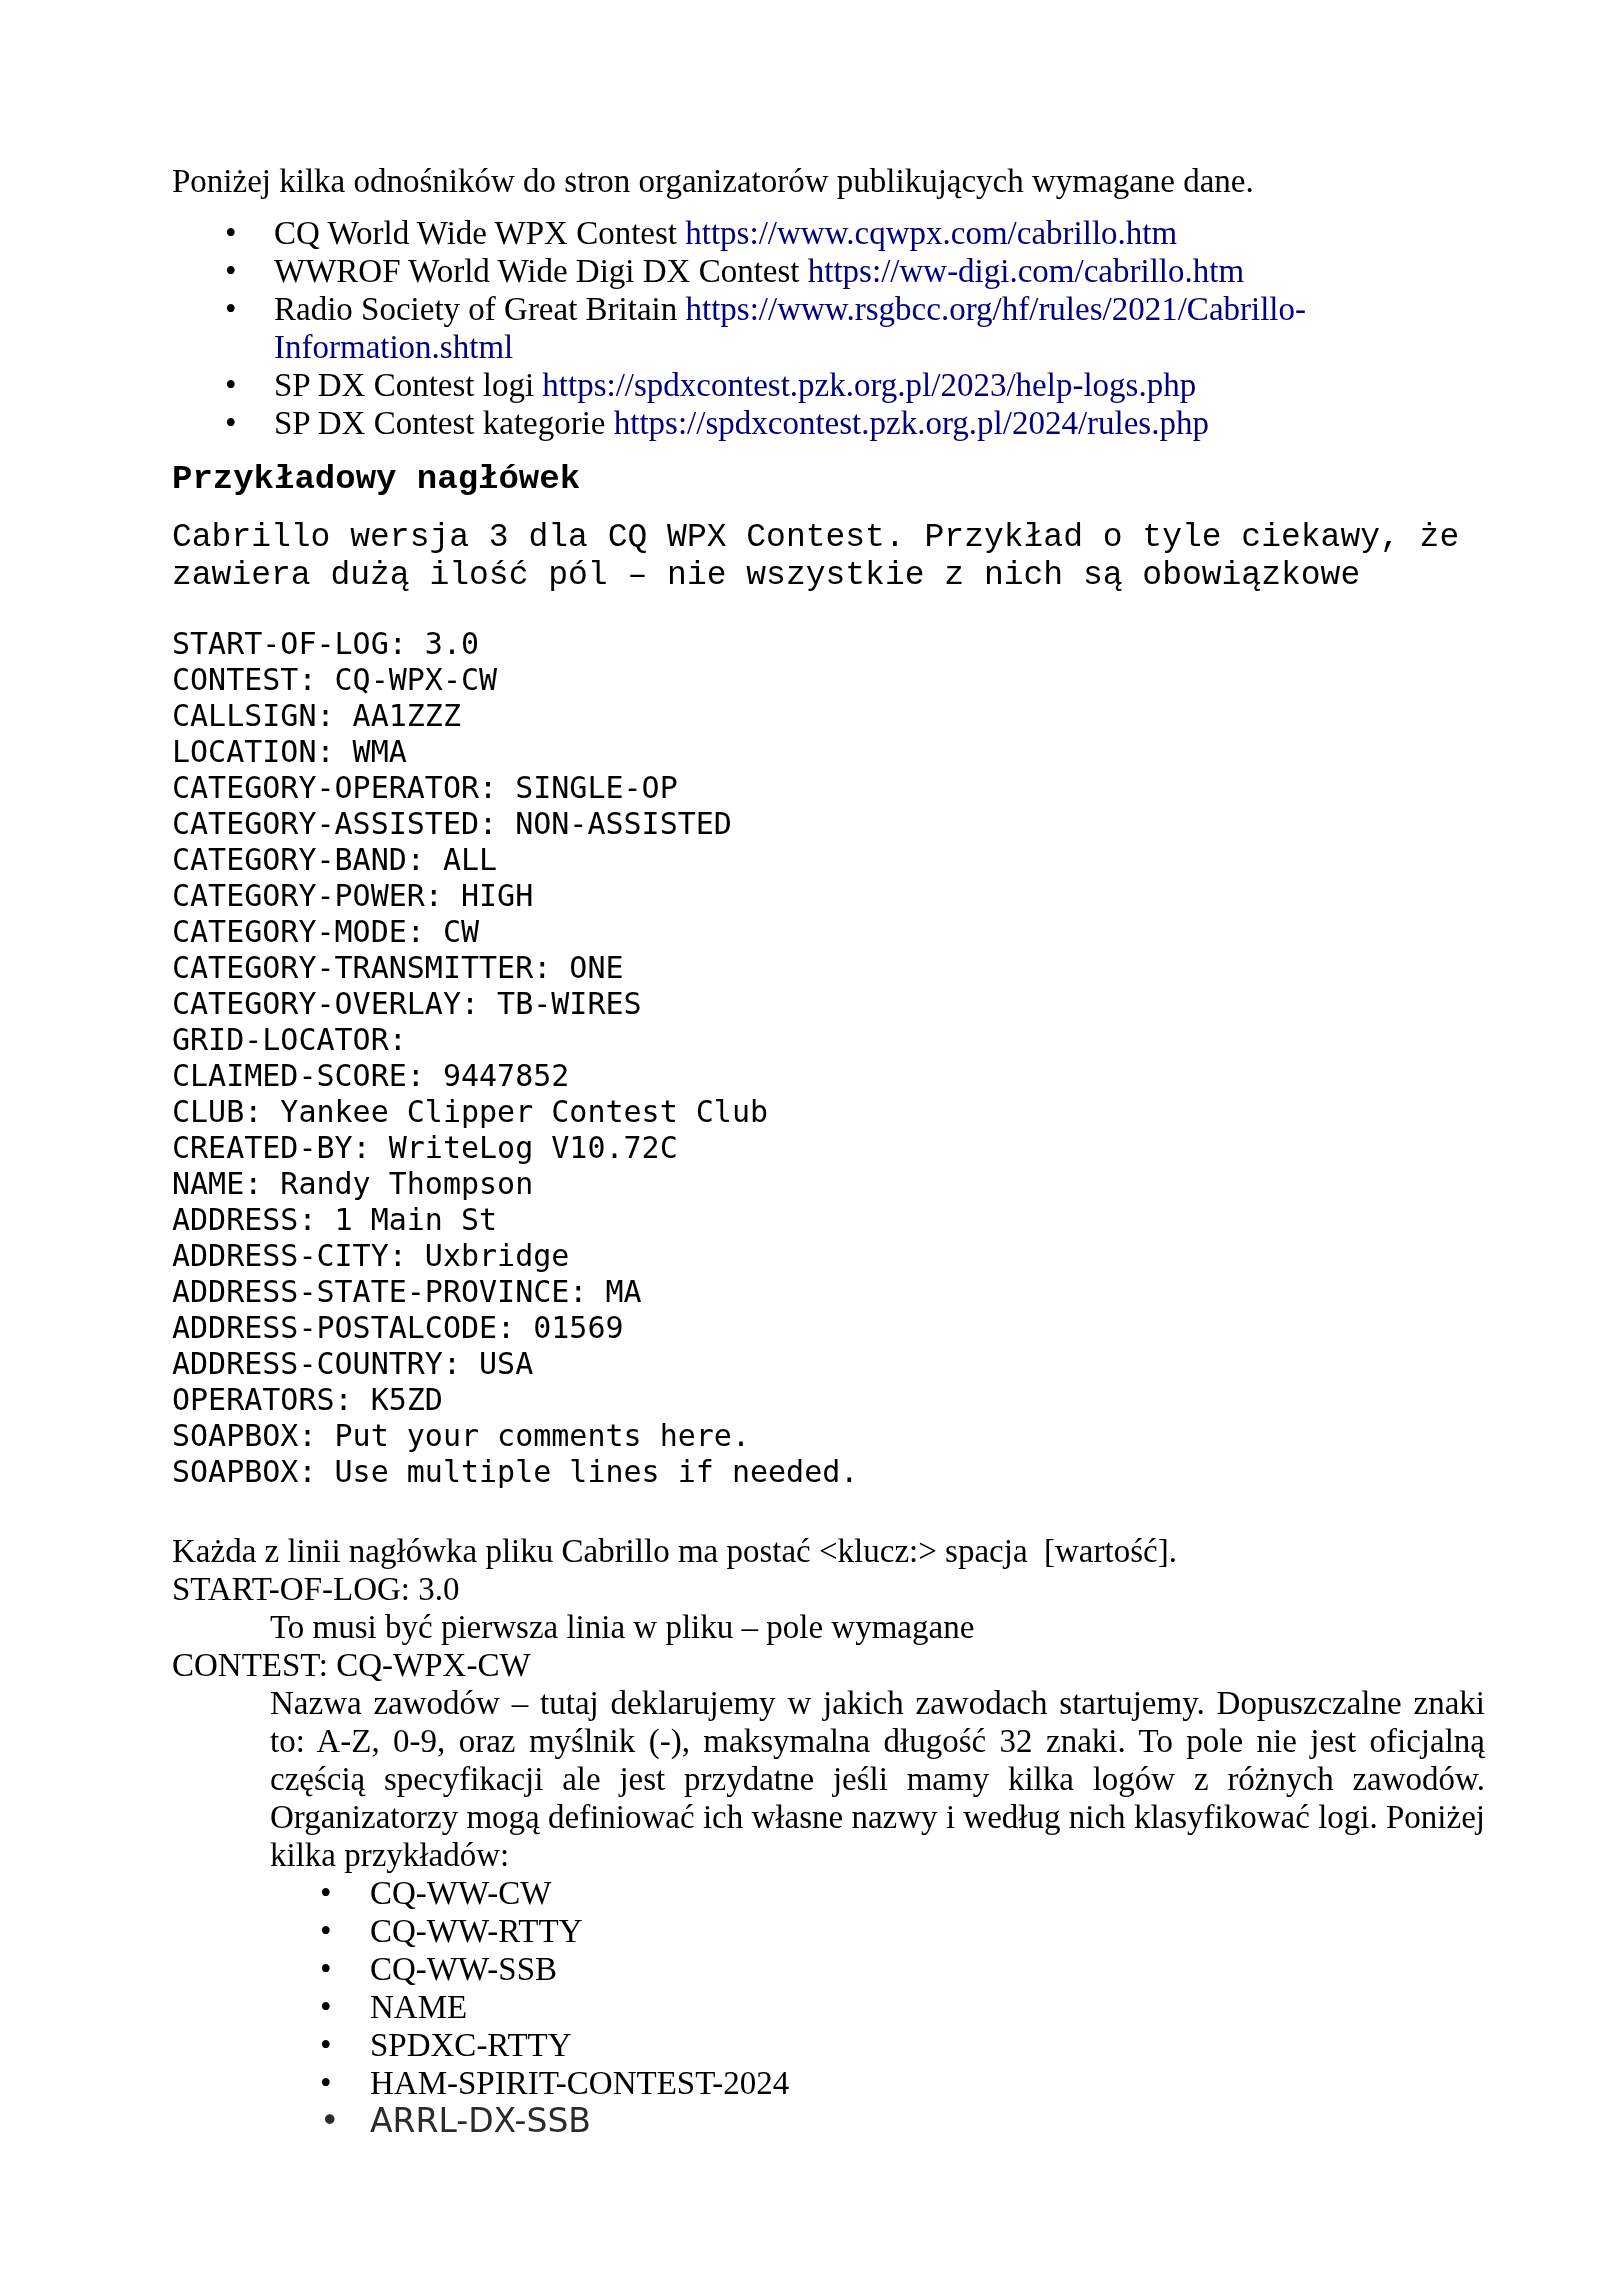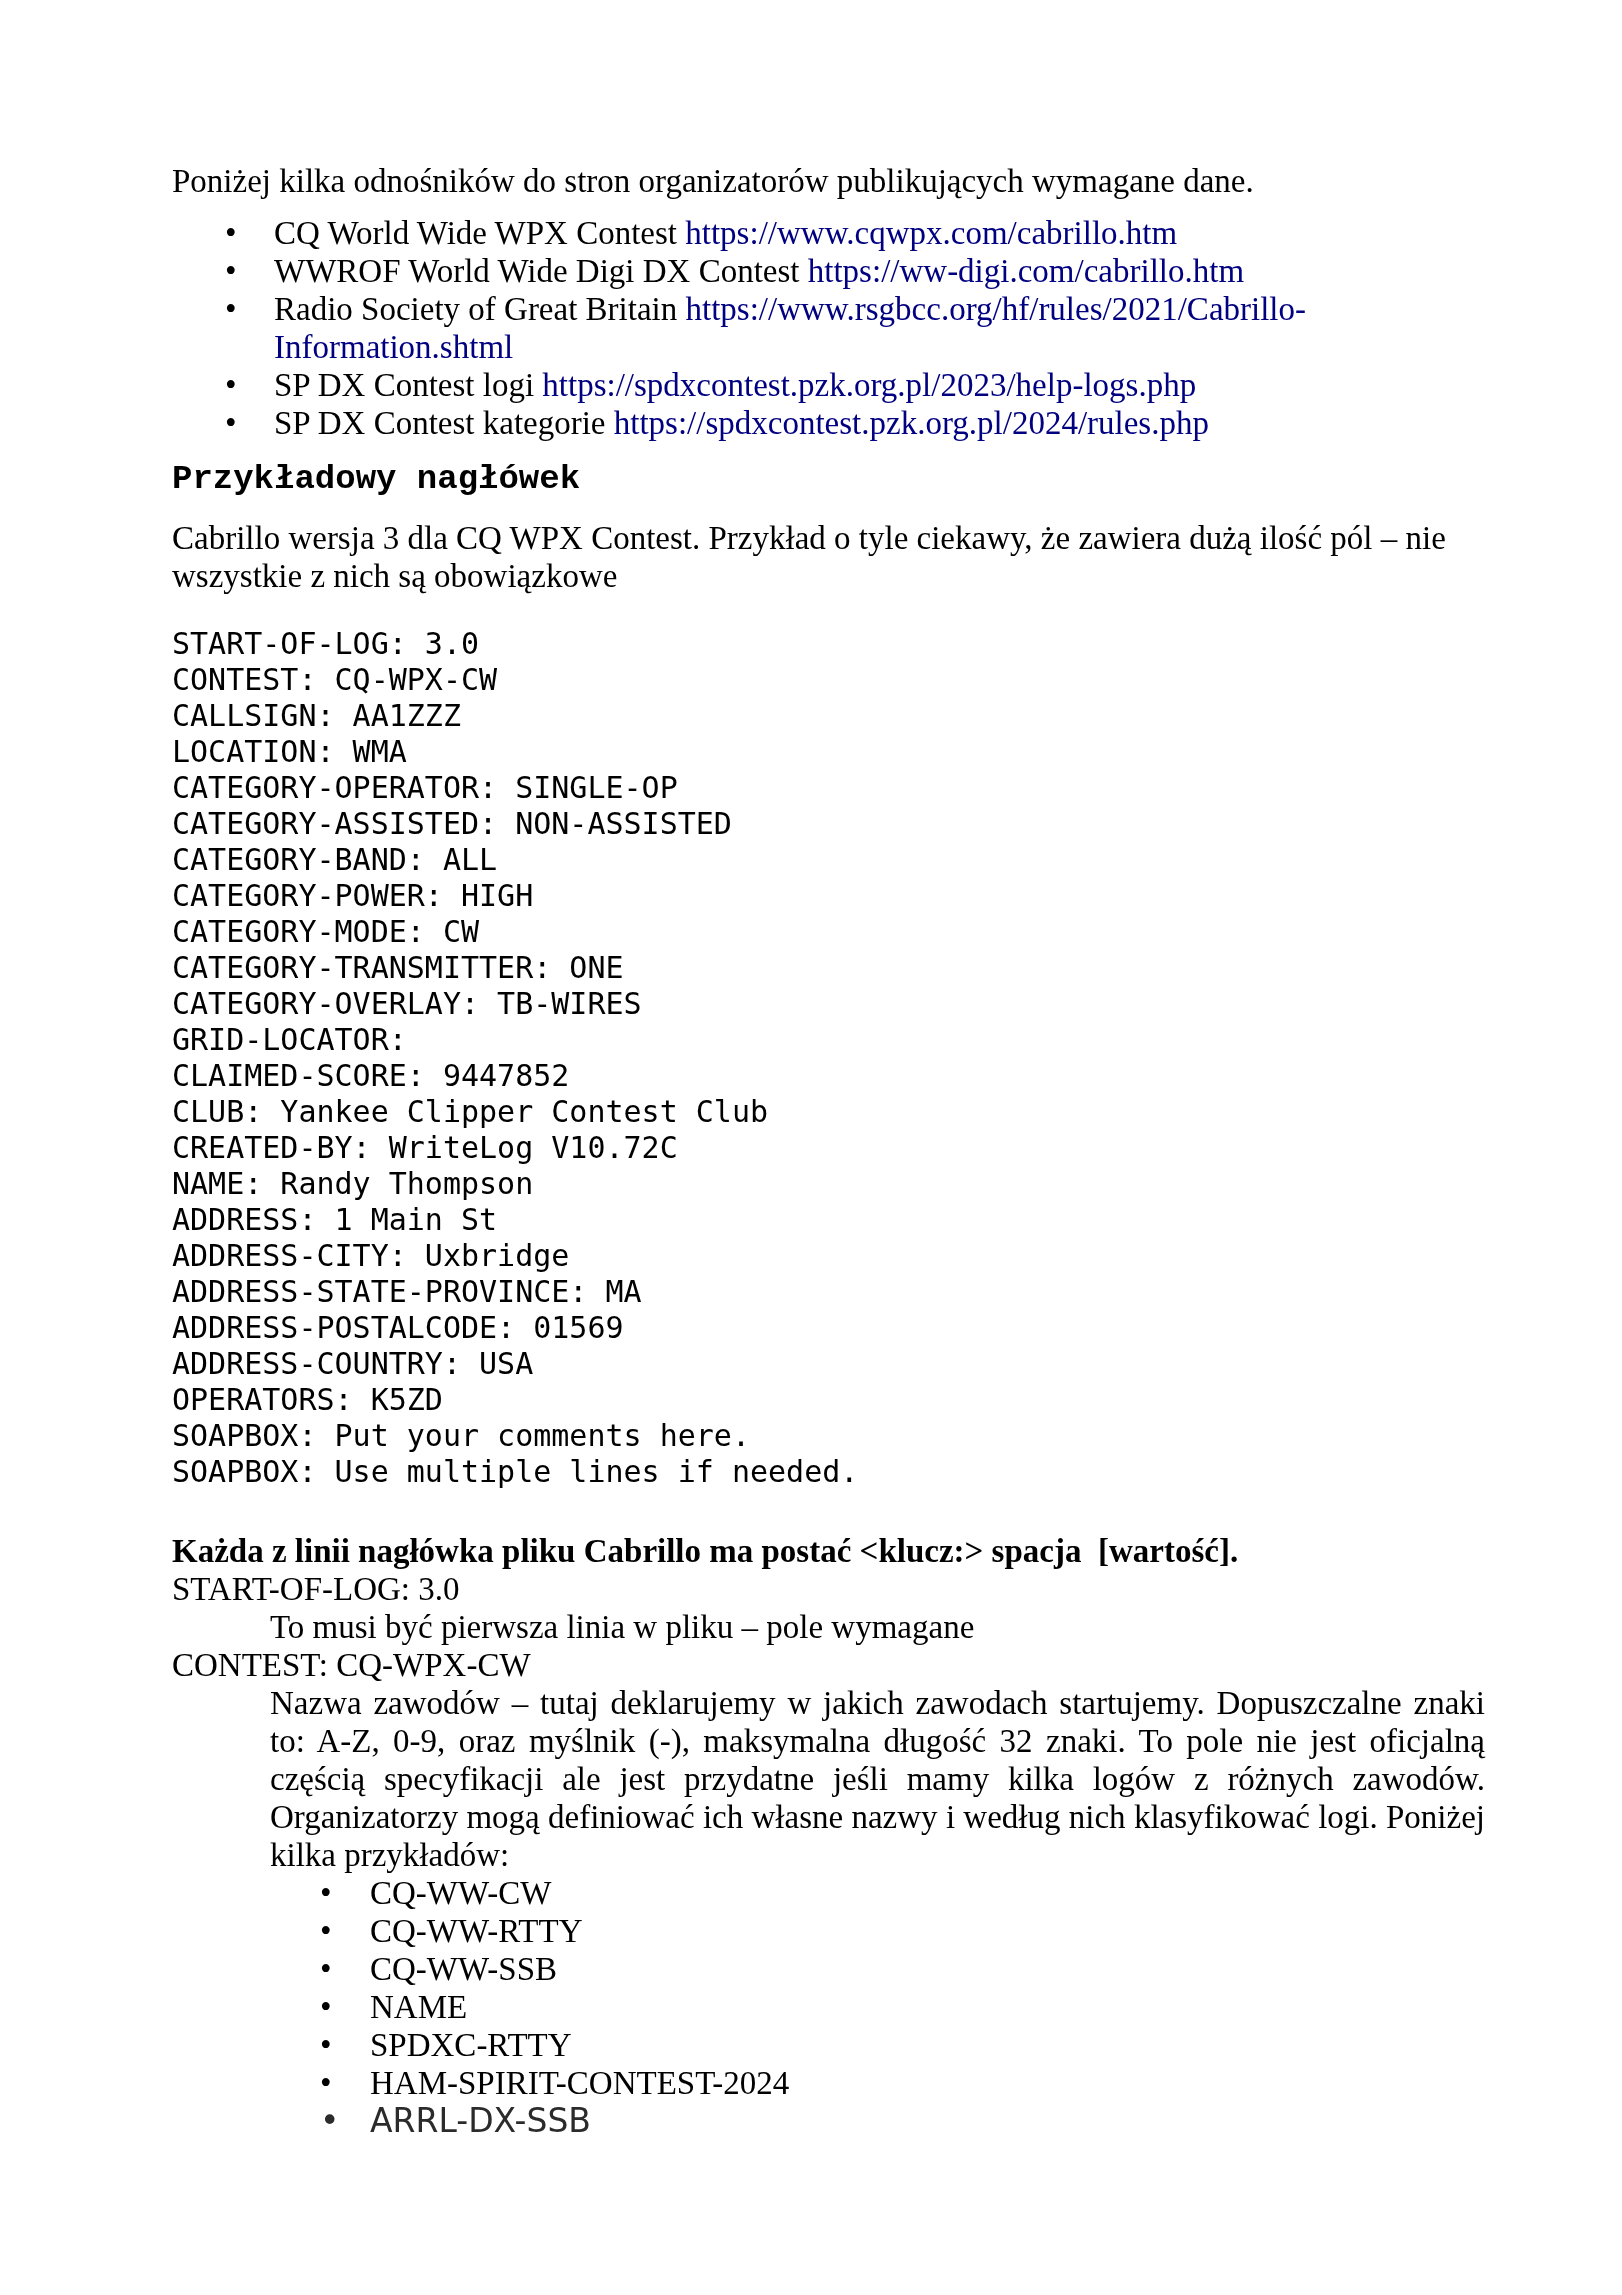--- a/index.html
+++ b/index.html
@@ -31,31 +31,31 @@
   a.doc-link { color: #000080; cursor: pointer; }
 
   h2.section-heading {
     font-family: Liberation Mono, monospace;
     font-weight: bold;
     font-size: 34px;
     line-height: 44px;
     margin: 14.4px 0 18.3px 0;
   }
 
-  .heading-desc { margin: 0 0 0 0; }
+  .heading-desc { margin: 0 0 0 0; font-family: Liberation Mono, monospace; }
 
   pre.cabrillo {
     font-family: "DejaVu Sans Mono", monospace;
     font-size: 30px;
     line-height: 36px;
     margin: 31px 0 0 0;
     white-space: pre;
   }
 
-  .format-note { margin-top: 42px; white-space: pre-wrap; font-weight: bold; }
+  .format-note { margin-top: 42px; white-space: pre-wrap; }
 
   .field-key { margin: 0; }
   .field-desc { margin: 0 0 0 98px; }
   .field-desc.justified {
     text-align: justify;
     text-align-last: left;
   }
 
   ul.examples-list li { padding-left: 198px; line-height: 38px; }
   ul.examples-list li .bullet { position: absolute; left: 148px; top: 0; }

